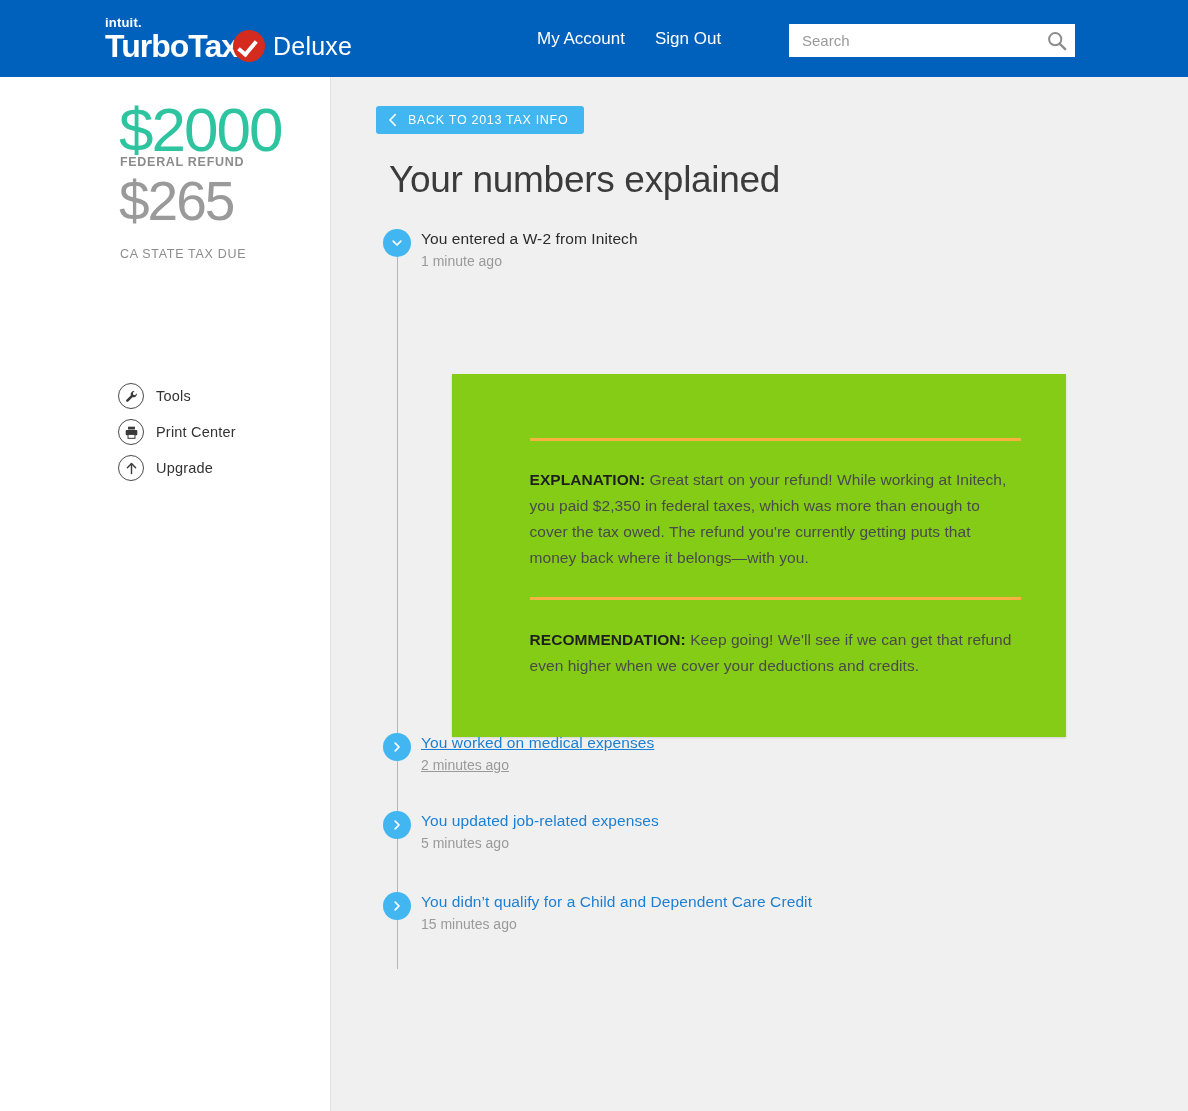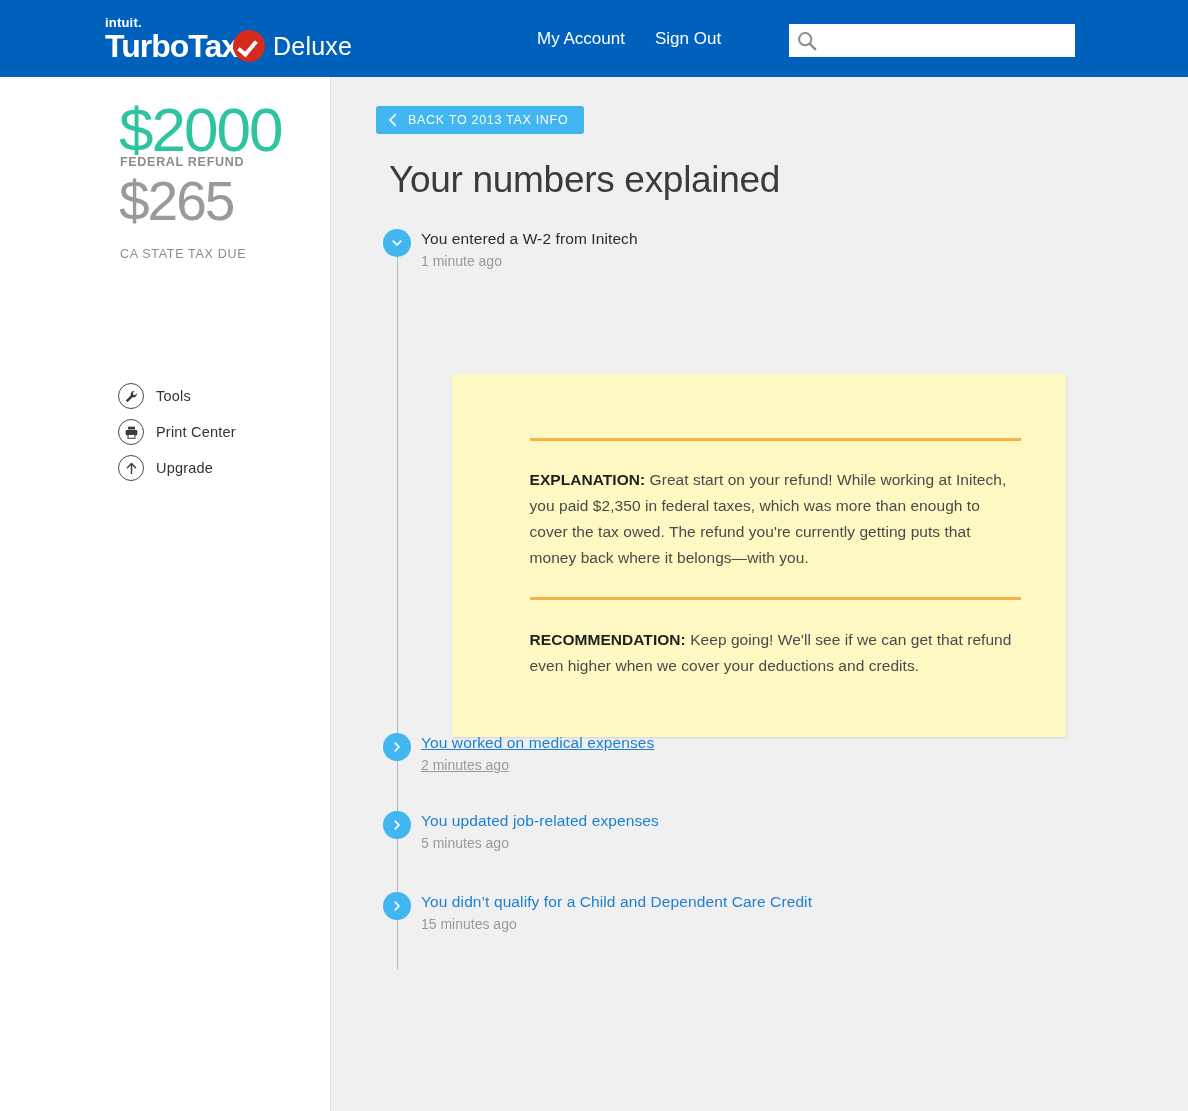--- a/index.html
+++ b/index.html
@@ -129,21 +129,21 @@
   .tl-title { font-size: 15.5px; line-height: 20px; letter-spacing: 0.1px; white-space: nowrap; }
   .tl-title.dark { color: #2b2b2b; }
   .tl-title.link { color: #1b7fd4; cursor: pointer; }
   .tl-title.hovered { text-decoration: underline; }
   .tl-time { font-size: 14px; color: #9a9a9a; line-height: 20px; margin-top: 2px; }
   .tl-time.hovered { text-decoration: underline; }
 
   
   .expl-card {
     position: absolute; left: 69px; top: 145px; width: 614px; height: 363px;
-    background: #fef9c3; box-shadow: 0 1px 2px rgba(0,0,0,0.12); padding-left: 32px;
+    background: #84cc16; box-shadow: 0 1px 2px rgba(0,0,0,0.12); padding-left: 32px;
   }
   .rule { height: 3px; background: #f9b143; margin: 0 auto; width: 491px; }
   .rule-top { margin-top: 64px; }
   .rule-bottom { margin-top: 26px; }
   .expl-body { width: 491px; margin: 26px auto 0 auto; }
   .expl-para {
     font-size: 15.5px; line-height: 26px; color: #4a4a4a; letter-spacing: 0.05px;
   }
   .expl-key { color: #1f1f1f; font-weight: bold; }
   .rec-body { width: 491px; margin: 27px auto 0 auto; }
@@ -163,20 +163,21 @@
           <span class="logo-check"></span>
           <span class="logo-deluxe">Deluxe</span>
         </div>
       </div>
     </div>
 
     <a class="nav-link nav-myaccount" href="#">My Account</a>
     <a class="nav-link nav-signout" href="#">Sign Out</a>
 
     <div class="search-box">
+      <input class="search-input" type="text" placeholder="Search" style="">
       <span class="search-icon">
         <svg width="20" height="20" viewBox="0 0 20 20">
           <circle cx="8.2" cy="8.2" r="6.1" fill="none" stroke="#8d8d8d" stroke-width="2"></circle>
           <line x1="12.8" y1="12.8" x2="18.2" y2="18.2" stroke="#8d8d8d" stroke-width="2.4" stroke-linecap="round"></line>
         </svg>
       </span>
     </div>
   </div>
 
   <div class="sidebar">

